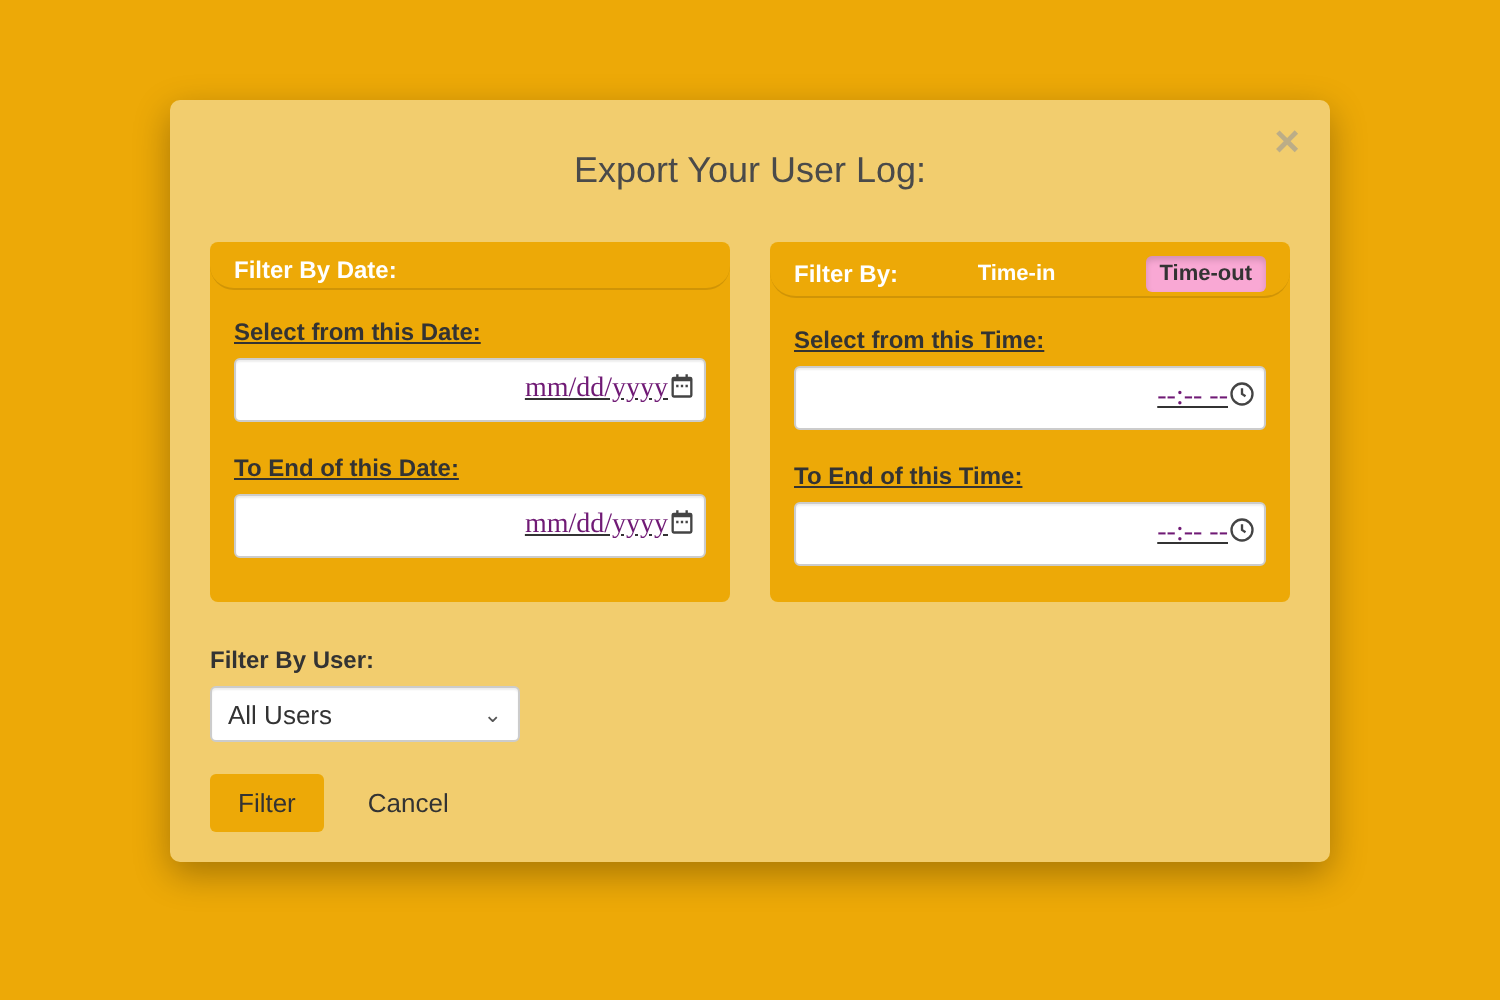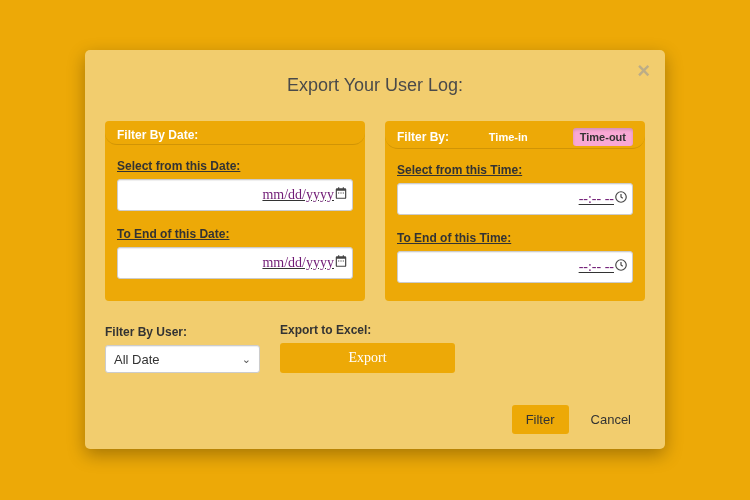--- a/index.html
+++ b/index.html
@@ -133,23 +133,22 @@
       color: #fff;
       border: none;
       height: 30px;
       border-radius: 3px;
       font-size: 14px;
       font-family: "Times New Roman", serif;
       cursor: pointer;
       width: 100%;
     }
     .footer {
-      margin-top: 32px;
-      display: flex;
-      justify-content: flex-end;
+      margin-top: 16px;
+      display: flex;
       gap: 8px;
     }
     .btn {
       font-size: 13px;
       padding: 6px 13px;
       border-radius: 3px;
       border: 1px solid transparent;
       cursor: pointer;
     }
     .btn-primary {
@@ -228,27 +227,23 @@
         </div>
       </div>
     </div>
 
   </div>
 
   <div class="bottom-row">
     <div class="bottom-col user">
       <label class="field-label">Filter By User:</label>
       <div class="select-box">
-        <span>All Date</span>
+        <span>All Users</span>
         <span class="chev">⌄</span>
       </div>
-    </div>
-    <div class="bottom-col export">
-      <label class="field-label">Export to Excel:</label>
-      <button class="export-btn">Export</button>
     </div>
   </div>
 
   <div class="footer">
     <button class="btn btn-primary">Filter</button>
     <button class="btn btn-cancel">Cancel</button>
   </div>
 </div>
 
 </body></html>

